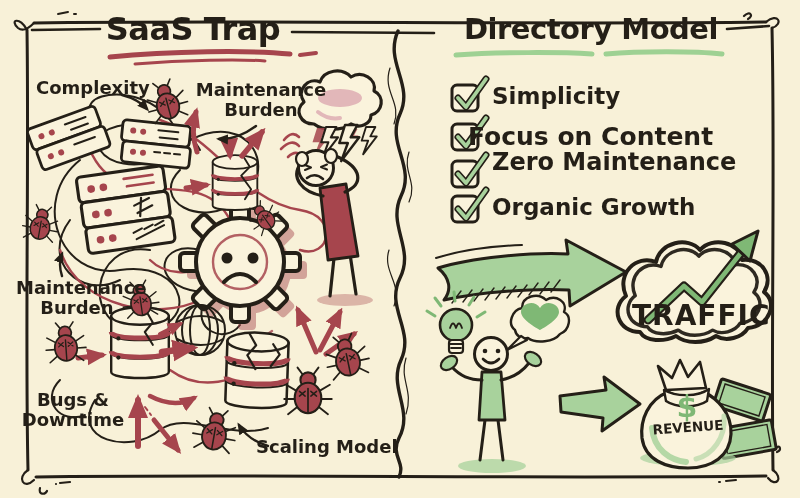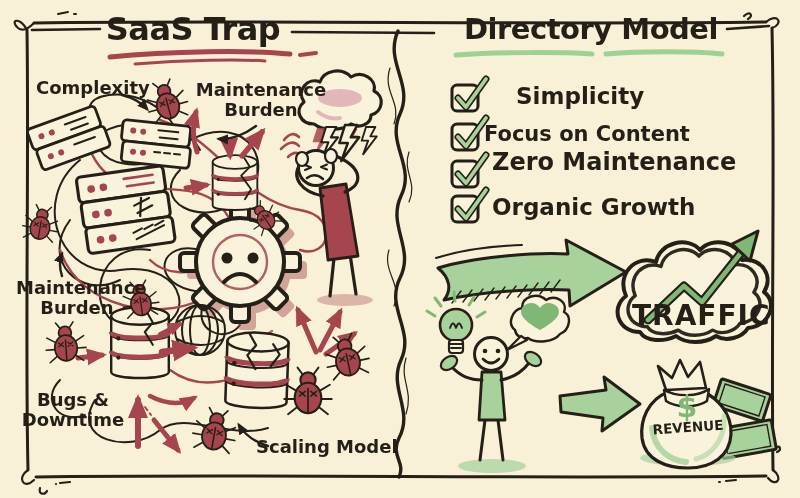--- a/index.html
+++ b/index.html
@@ -357,21 +357,21 @@
 
   <div class="lbl" style="left:36px;top:78px;font-size:18px;">Complexity</div>
   <div class="lbl pre ctr" style="left:194px;top:80px;width:134px;font-size:18px;">Maintenance
 Burden</div>
   <div class="lbl pre ctr" style="left:16px;top:278px;width:122px;font-size:18px;">Maintenance
 Burden</div>
   <div class="lbl pre ctr" style="left:18px;top:390px;width:110px;font-size:18px;">Bugs &amp;
 Downtime</div>
   <div class="lbl" style="left:256px;top:437px;font-size:18px;white-space:nowrap;">Scaling Model</div>
 
-  <div class="lbl" style="left:516px;top:84px;font-size:23px;">Simplicity</div>
-  <div class="lbl" style="left:484px;top:123px;font-size:21px;">Focus on Content</div>
+  <div class="lbl" style="left:492px;top:84px;font-size:23px;">Simplicity</div>
+  <div class="lbl" style="left:468px;top:123px;font-size:25px;">Focus on Content</div>
   <div class="lbl" style="left:492px;top:149px;font-size:24px;">Zero Maintenance</div>
   <div class="lbl" style="left:492px;top:195px;font-size:23px;">Organic Growth</div>
 
   <div class="lbl ctr" style="left:632px;top:300px;width:120px;font-size:28px;font-weight:700;letter-spacing:1px;">TRAFFIC</div>
   <div class="lbl ctr" style="left:668px;top:390px;width:38px;font-size:30px;font-weight:700;color:var(--green-deep);">$</div>
   <div class="lbl ctr" style="left:648px;top:420px;width:80px;font-size:13.5px;font-weight:700;transform:rotate(-4deg);">REVENUE</div>
 </div>
 
 </body></html>

